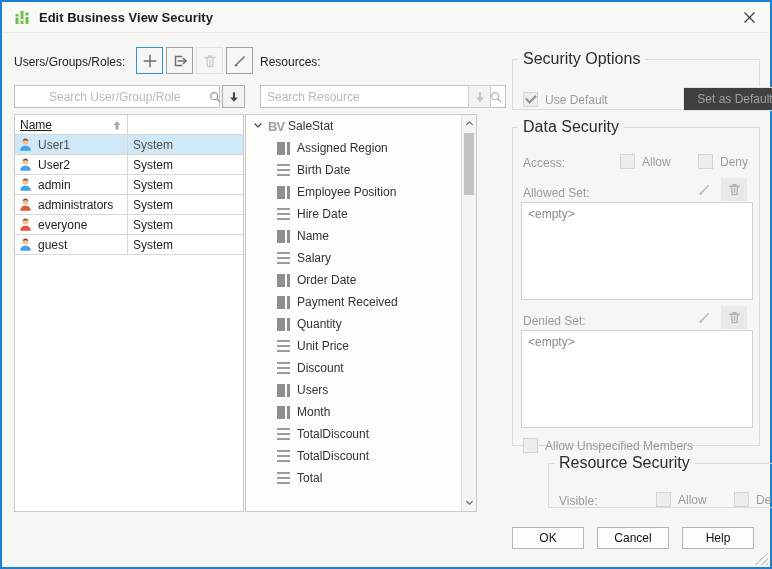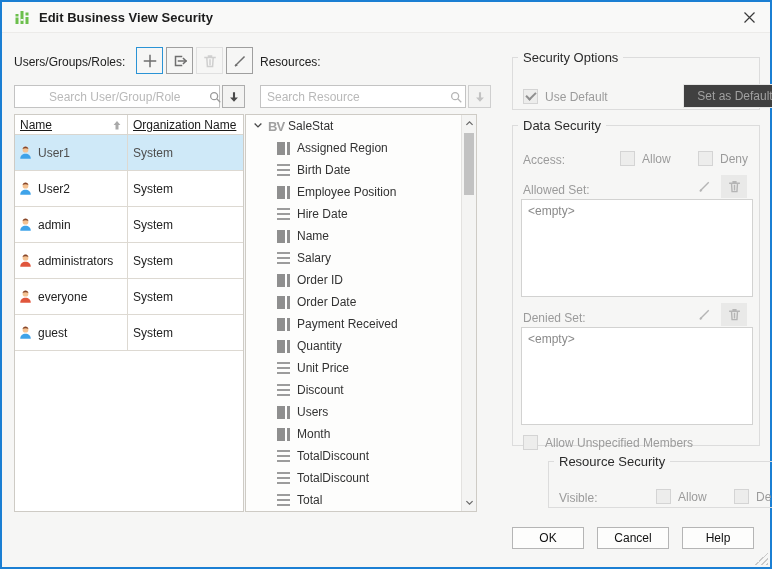--- a/index.html
+++ b/index.html
@@ -42,21 +42,21 @@
 
   
   .users-table { position:absolute; left:12px; top:112px; width:230px; height:398px;
                  background:#fff; border:1px solid #cecbc5; }
   .thead { display:flex; height:20px; border-bottom:1px solid #d9d6cf; }
   .th { font-size:12px; color:#1a1a1a; text-decoration:underline; display:flex;
         align-items:center; padding-left:5px; position:relative; cursor:pointer; }
   .th-name { width:113px; border-right:1px solid #d9d6cf; }
   .th-org  { flex:1; }
   .sort-ic { position:absolute; right:4px; top:4px; }
-  .trow { display:flex; height:36px; border-bottom:1px solid #ddd9d2; cursor:pointer; }
+  .trow { display:flex; height:20px; border-bottom:1px solid #ddd9d2; cursor:pointer; }
   .trow.selected { background:#cfe9f8; }
   .td { display:flex; align-items:center; }
   .td-name { width:113px; border-right:1px solid #ddd9d2; padding-left:3px; gap:5px; }
   .td-org  { flex:1; padding-left:5px; }
   .td-text { font-size:12px; color:#222; }
   .trow.selected .org-text { color:#8f8f8f; }
   .trow.selected .td-text { color:#4e4e4e; }
   .person { width:15px; height:15px; display:inline-block; }
   .person .p-body { fill:#3fa3e9; }
   .person.group .p-body { fill:#e0563c; }
@@ -75,21 +75,21 @@
       background:linear-gradient(#9c9c9c 0 2px,transparent 2px 5px,#9c9c9c 5px 7px,transparent 7px 10px,#9c9c9c 10px 12px); }
   .vscroll { position:absolute; right:0; top:0; bottom:0; width:15px; background:#f4f4f3;
              border-left:1px solid #e3e2e0; cursor:pointer; }
   .sb-up,.sb-down { position:absolute; left:0; width:14px; height:15px; display:flex;
                     align-items:center; justify-content:center; }
   .sb-up { top:1px; } .sb-down { bottom:1px; }
   .sb-thumb { position:absolute; left:2px; top:18px; width:10px; height:62px; background:#c2c2c2; }
 
   
   fieldset { position:absolute; left:510px; width:248px; border:1px solid #dcdcdc; }
-  legend { font-size:13px; color:#2b2b2b; padding:0 5px; margin-left:5px; }
+  legend { font-size:16px; color:#2b2b2b; padding:0 5px; margin-left:5px; }
   .fs1 { top:48px;  height:60px; }
   .fs2 { top:116px; height:328px; }
   .fs3 { top:452px; height:54px;margin-left:36px; }
   .abs { position:absolute; }
   .cb-row { display:flex; align-items:center; cursor:pointer; }
   .cb { position:relative; width:15px; height:15px; background:#ededec; border:1px solid #d4d4d4;
         display:inline-block; flex:none; }
   .cb.checked::after { content:""; position:absolute; left:2px; top:2px; width:8px; height:4px;
         border-left:2px solid #8f8f8f; border-bottom:2px solid #8f8f8f; transform:rotate(-45deg); }
   .cb-label { margin-left:7px; font-size:12px; color:#9b9b9b; white-space:nowrap; }
@@ -179,23 +179,20 @@
   <div class="users-table">
     <div class="thead">
       <div class="th th-name">
         <span>Name</span>
         <span class="sort-ic">
           <svg width="12" height="12" viewBox="0 0 16 16">
               <path d="M8 2.5l4.5 5.5H10v6H6v-6H3.5z" fill="#a9a9a9"></path>
             </svg>
         </span>
       </div>
-      <div class="th th-org">
-        <span>Organization Name</span>
-      </div>
     </div>
     <div id="users-body">
   <div class="trow selected">
     <div class="td td-name">
       <span class="person user">
         <svg width="15" height="15" viewBox="0 0 16 16">
           <circle cx="8" cy="5" r="3.1" fill="#f4c292"></circle>
           <path d="M4.9 4.3C5.2 2.6 6.4 1.6 8 1.6c1.6 0 2.8 1 3.1 2.7C9.4 3.2 6.6 3.2 4.9 4.3z" fill="#87472b"></path>
           <path class="p-body" d="M2.4 14.6c0-3.6 2.5-5.3 5.6-5.3s5.6 1.7 5.6 5.3z"></path>
         </svg>
@@ -284,21 +281,21 @@
     </div>
     <div class="td td-org">
             <span class="td-text org-text">System</span>
           </div>
   </div>
 </div>
   </div>
 
   <div class="plabel" style="left:258px;top:53px;">Resources:</div>
 
-  <div class="searchbox" style="left:258px;top:83px;width:206px;">
+  <div class="searchbox" style="left:258px;top:83px;width:246px;">
     <input placeholder="Search Resource" style="">
     <span class="mag">
       <svg width="14" height="14" viewBox="0 0 16 16">
           <circle cx="7" cy="7" r="4" stroke="#b5b5b5" stroke-width="1.5" fill="none"></circle>
           <path d="M10 10l4 4" stroke="#b5b5b5" stroke-width="1.5"></path>
         </svg>
     </span>
   </div>
   <button class="arrow-btn disabled" style="left:466px;top:83px;">
     <svg width="14" height="14" viewBox="0 0 16 16">
@@ -340,24 +337,20 @@
   <div class="tree-item">
     <span class="ticon dimension"></span>
     <span class="tlabel">Name</span>
   </div>
 
   <div class="tree-item">
     <span class="ticon detail"></span>
     <span class="tlabel">Salary</span>
   </div>
 
-  <div class="tree-item">
-    <span class="ticon dimension"></span>
-    <span class="tlabel">Order ID</span>
-  </div>
 
   <div class="tree-item">
     <span class="ticon dimension"></span>
     <span class="tlabel">Order Date</span>
   </div>
 
   <div class="tree-item">
     <span class="ticon dimension"></span>
     <span class="tlabel">Payment Received</span>
   </div>

